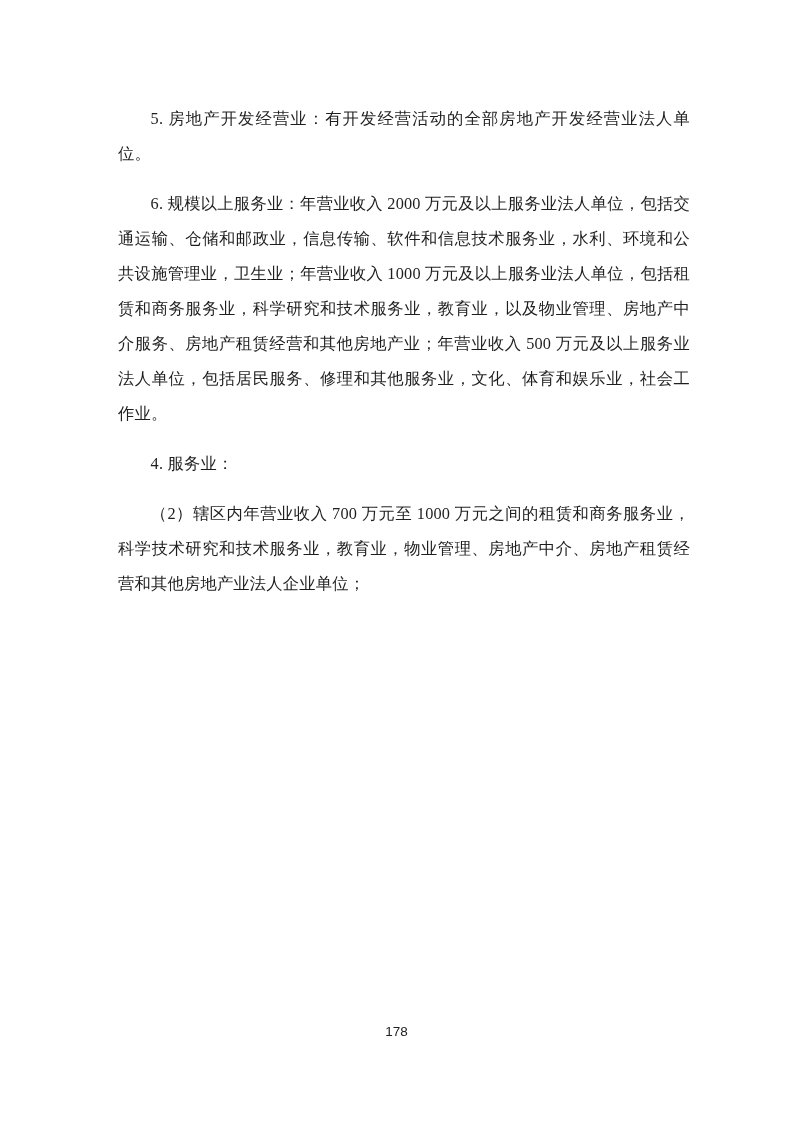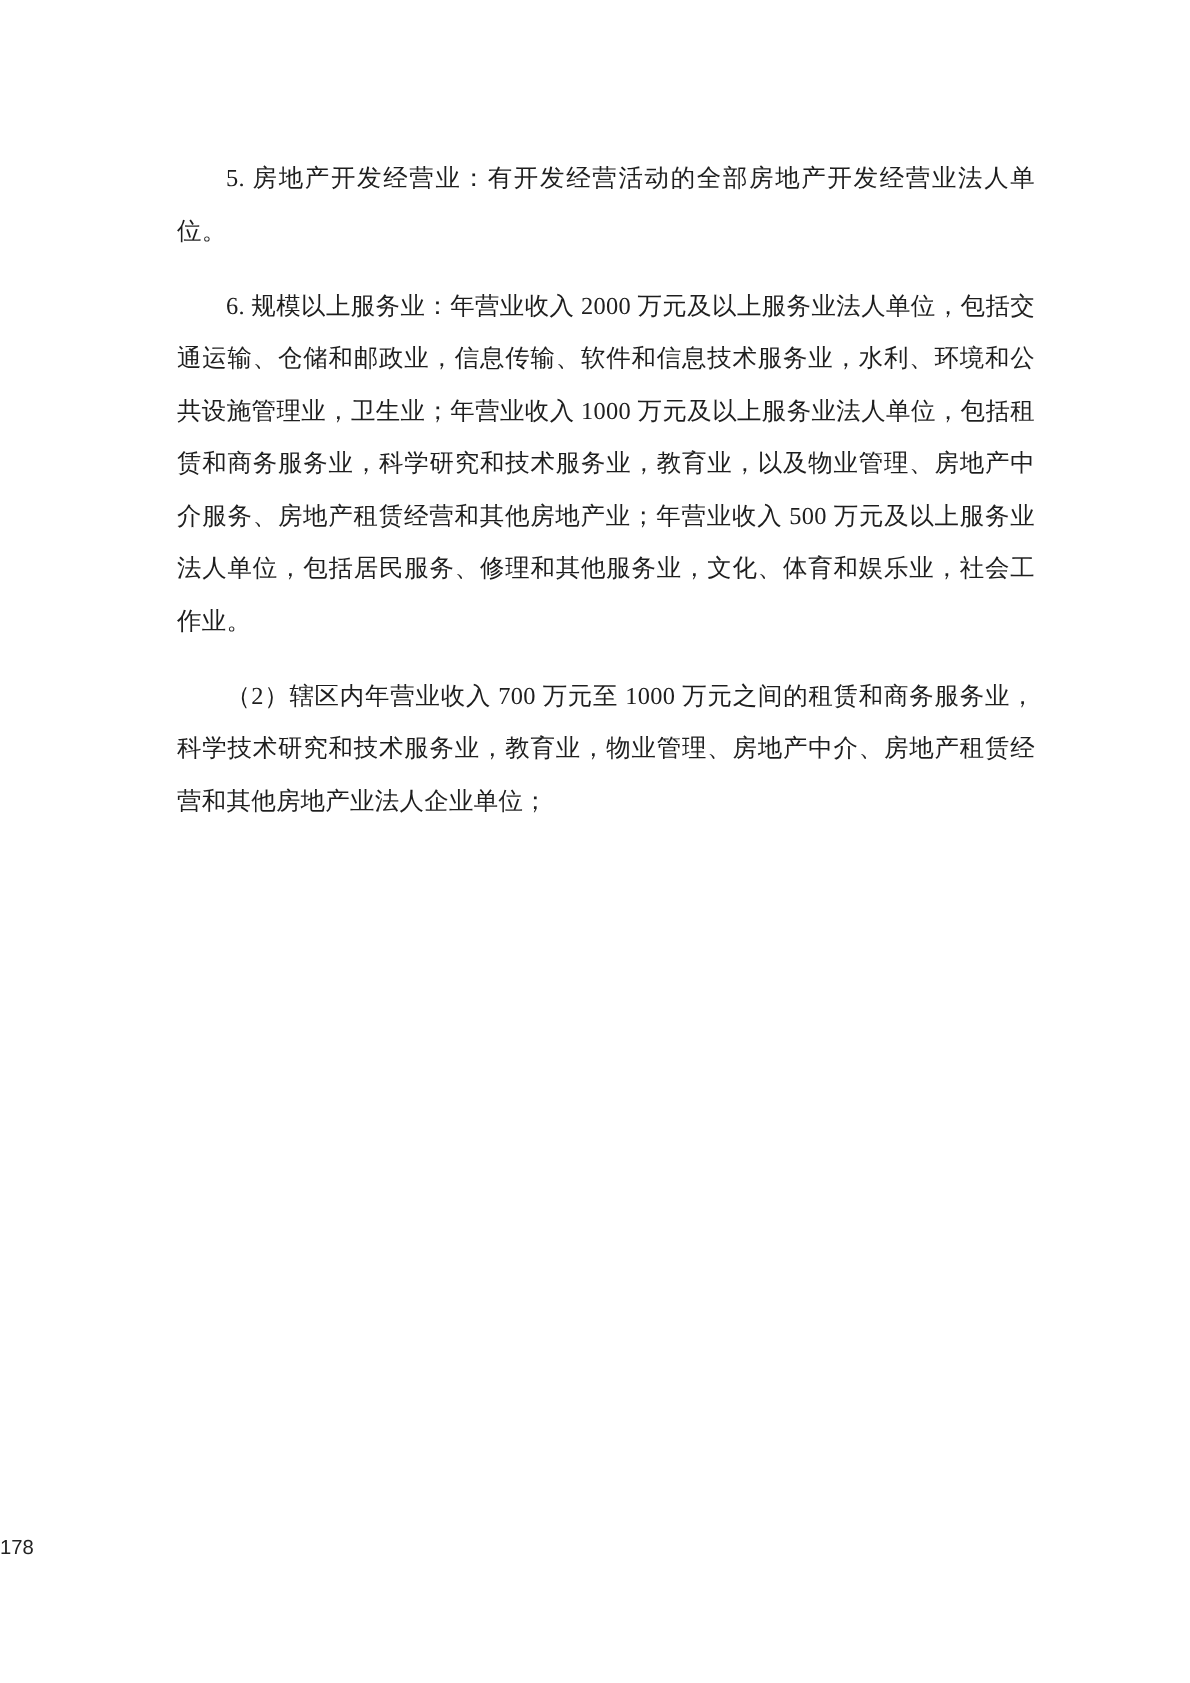--- a/index.html
+++ b/index.html
@@ -34,29 +34,31 @@
     word-break: break-all;
   }
   .para:last-child {
     margin-bottom: 0;
   }
   .page-number {
     position: absolute;
     top: 1024px;
     left: 0;
     width: 100%;
+    text-align: center;
     font-family: "Liberation Sans", "DejaVu Sans", sans-serif;
     font-size: 13.5px;
     color: #222222;
   }
 </style>
 </head>
 <body>
 
 <div class="page">
   <div class="doc-body" id="doc-body">
 
   <p class="para">5. 房地产开发经营业：有开发经营活动的全部房地产开发经营业法人单位。</p>
       <p class="para">6. 规模以上服务业：年营业收入 2000 万元及以上服务业法人单位，包括交通运输、仓储和邮政业，信息传输、软件和信息技术服务业，水利、环境和公共设施管理业，卫生业；年营业收入 1000 万元及以上服务业法人单位，包括租赁和商务服务业，科学研究和技术服务业，教育业，以及物业管理、房地产中介服务、房地产租赁经营和其他房地产业；年营业收入 500 万元及以上服务业法人单位，包括居民服务、修理和其他服务业，文化、体育和娱乐业，社会工作业。</p>
+      <p class="para">4. 服务业：</p>
       <p class="para">（2）辖区内年营业收入 700 万元至 1000 万元之间的租赁和商务服务业，科学技术研究和技术服务业，教育业，物业管理、房地产中介、房地产租赁经营和其他房地产业法人企业单位；</p>
     </div>
   <div class="page-number">178</div>
 </div>
 
 </body></html>

